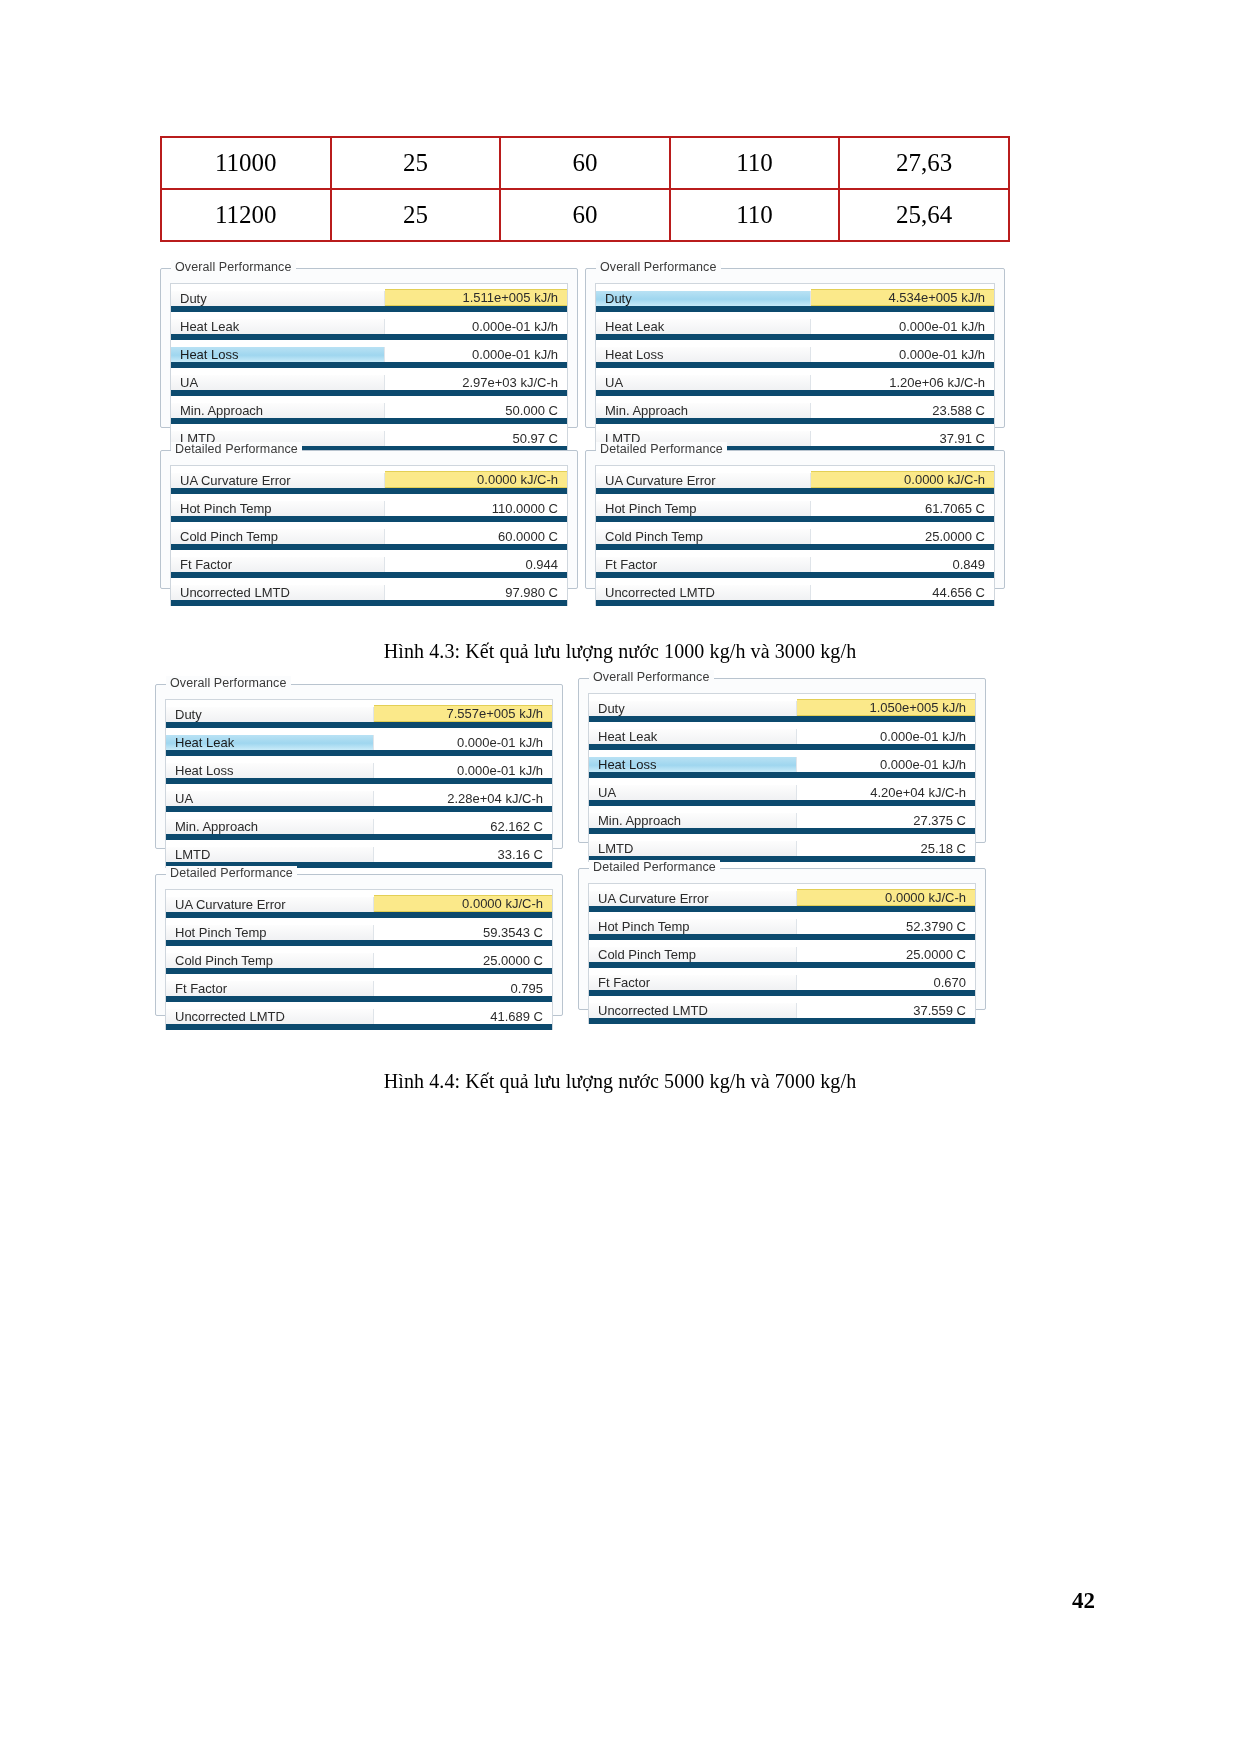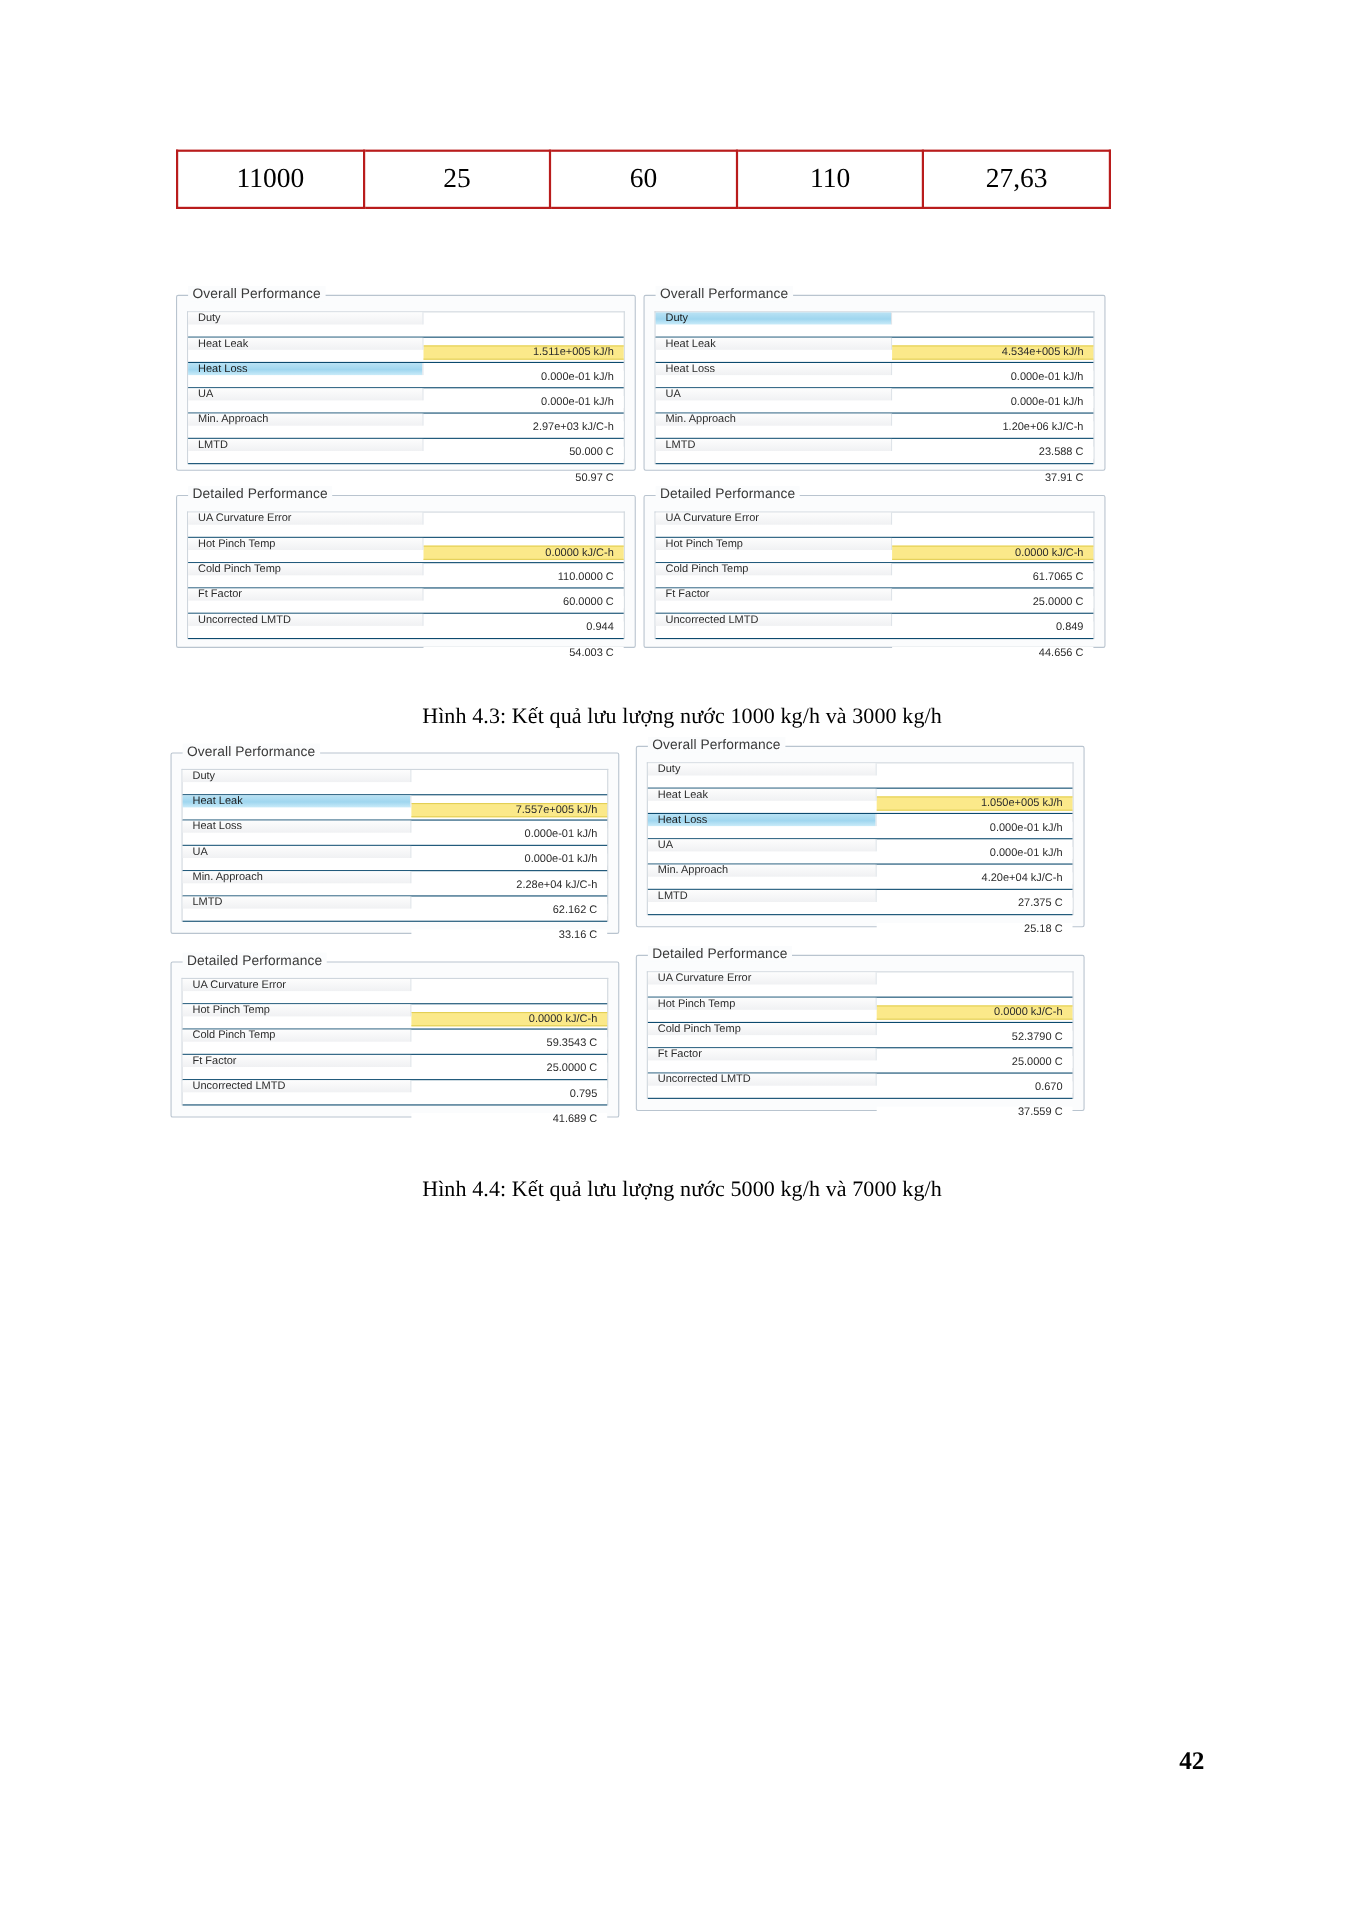--- a/index.html
+++ b/index.html
@@ -60,25 +60,25 @@
   }
   .grid {
     margin: 14px 9px 9px 9px;
     border: 1px solid #cfd6dd;
     border-bottom: none;
     background: #ffffff;
     box-sizing: border-box;
   }
   .grow {
     display: flex;
-    border-bottom: 1px solid #0c4a6e;
+    border-bottom: 6px solid #0c4a6e;
     height: 22px;
-    align-items: flex-start;
+    align-items: flex-end;
     font-family: "Liberation Sans", sans-serif;
-    font-size: 10px;
+    font-size: 13px;
     color: #2b2b2b;
   }
   .gcell-label {
     flex: 0 0 54%;
     background: linear-gradient(to bottom, #fdfdfd 0%, #f0f1f3 100%);
     border-right: 1px solid #dfe4e9;
     display: flex;
     align-items: center;
     padding-left: 9px;
     box-sizing: border-box;
@@ -134,20 +134,27 @@
 
 <table class="data-table">
   <tbody>
     <tr>
       <td>11000</td>
       <td>25</td>
       <td>60</td>
       <td>110</td>
       <td>27,63</td>
     </tr>
+    <tr>
+      <td>11200</td>
+      <td>25</td>
+      <td>60</td>
+      <td>110</td>
+      <td>25,64</td>
+    </tr>
   </tbody>
 </table>
 
 <div class="hysys-block" style="left:160px; top:268px; width:418px;">
   <div class="groupbox" style="height:160px;">
     <span class="groupbox-legend">Overall Performance</span>
     <div class="grid">
         <div class="grow val-yellow">
           <div class="gcell-label">Duty</div>
           <div class="gcell-value">1.511e+005 kJ/h</div>
@@ -188,21 +195,21 @@
         <div class="grow">
           <div class="gcell-label">Cold Pinch Temp</div>
           <div class="gcell-value">60.0000 C</div>
         </div>
         <div class="grow">
           <div class="gcell-label">Ft Factor</div>
           <div class="gcell-value">0.944</div>
         </div>
         <div class="grow">
           <div class="gcell-label">Uncorrected LMTD</div>
-          <div class="gcell-value">54.003 C</div>
+          <div class="gcell-value">97.980 C</div>
         </div>
       </div>
   </div>
 </div>
 
 <div class="hysys-block" style="left:585px; top:268px; width:420px;">
   <div class="groupbox" style="height:160px;">
     <span class="groupbox-legend">Overall Performance</span>
     <div class="grid">
         <div class="grow sel-label val-yellow">

